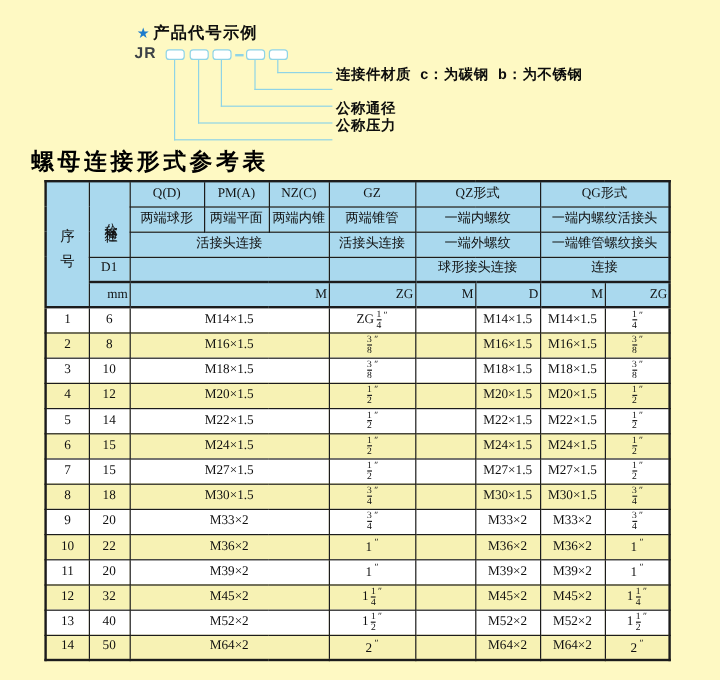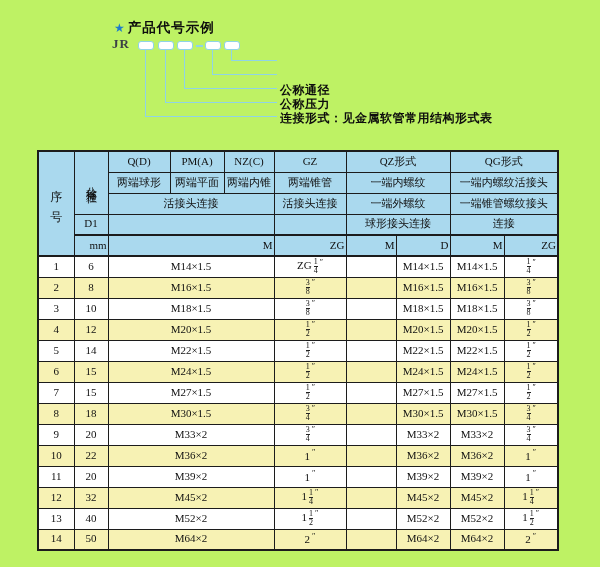--- a/index.html
+++ b/index.html
@@ -7,36 +7,36 @@
     --header-bg:#aad9ee;
     --alt-bg:#f7f2b4;
     --line:#8fd4e6;
     --star:#1d7ccc;
   }
   *{box-sizing:border-box;margin:0;padding:0;}
   html,body{background:#fff;}
   .page{
     position:relative;
     width:600px;height:567px;
-    background:#bef264;
+    background:#fef9c3;
     font-family:"Liberation Serif","DejaVu Serif",serif;
     color:#111;
     overflow:hidden;
   }
   
   .diagram-heading{
     position:absolute;left:114px;top:19px;
     font-family:"Liberation Sans","DejaVu Sans",sans-serif;
     font-size:13.5px;font-weight:bold;color:#0d0d0d;
     letter-spacing:1px;
   }
   .diagram-heading .star{color:var(--star);margin-right:2px;font-size:12px;}
   .jr-label{
     position:absolute;left:112px;top:36px;
-    font-family:Liberation Serif, serif;
+    font-family:Liberation Sans, sans-serif;
     font-size:13px;font-weight:bold;color:#3c4146;letter-spacing:1px;
   }
   .code-box{
     position:absolute;top:41px;height:9px;width:16px;
     border:1.6px solid var(--line);border-radius:3px;background:#fff;
   }
   .code-dash{
     position:absolute;top:45px;height:1.6px;width:7px;background:var(--line);
   }
   .connector{
@@ -110,24 +110,25 @@
   <div class="code-dash" style="left:196px;"></div>
   <div class="code-box" style="left:205px;"></div>
   <div class="code-box" style="left:224px;"></div>
 
   <div class="connector" style="left:231px;top:50px;width:46px;height:11px;"></div>
   <div class="connector" style="left:212px;top:50px;width:65px;height:25px;"></div>
   <div class="connector" style="left:184px;top:50px;width:93px;height:39px;"></div>
   <div class="connector" style="left:165px;top:50px;width:112px;height:53px;"></div>
   <div class="connector" style="left:145px;top:50px;width:132px;height:67px;"></div>
 
+  <div class="diagram-label" style="top:54px;">连接件材质  c：为碳钢  b：为不锈钢</div>
   <div class="diagram-label" style="top:82px;">公称通径</div>
   <div class="diagram-label" style="top:96px;">公称压力</div>
-  <div class="diagram-label" style="top:110px;">连接形式：见金属软管常用结构形式表</div>
-
+
+  <div class="table-title">螺母连接形式参考表</div>
 
   <table class="ref">
     <colgroup>
       <col style="width:36px">
         <col style="width:34px">
       <col style="width:62px">
         <col style="width:54px">
         <col style="width:50px">
       <col style="width:72px">
       <col style="width:50px">

